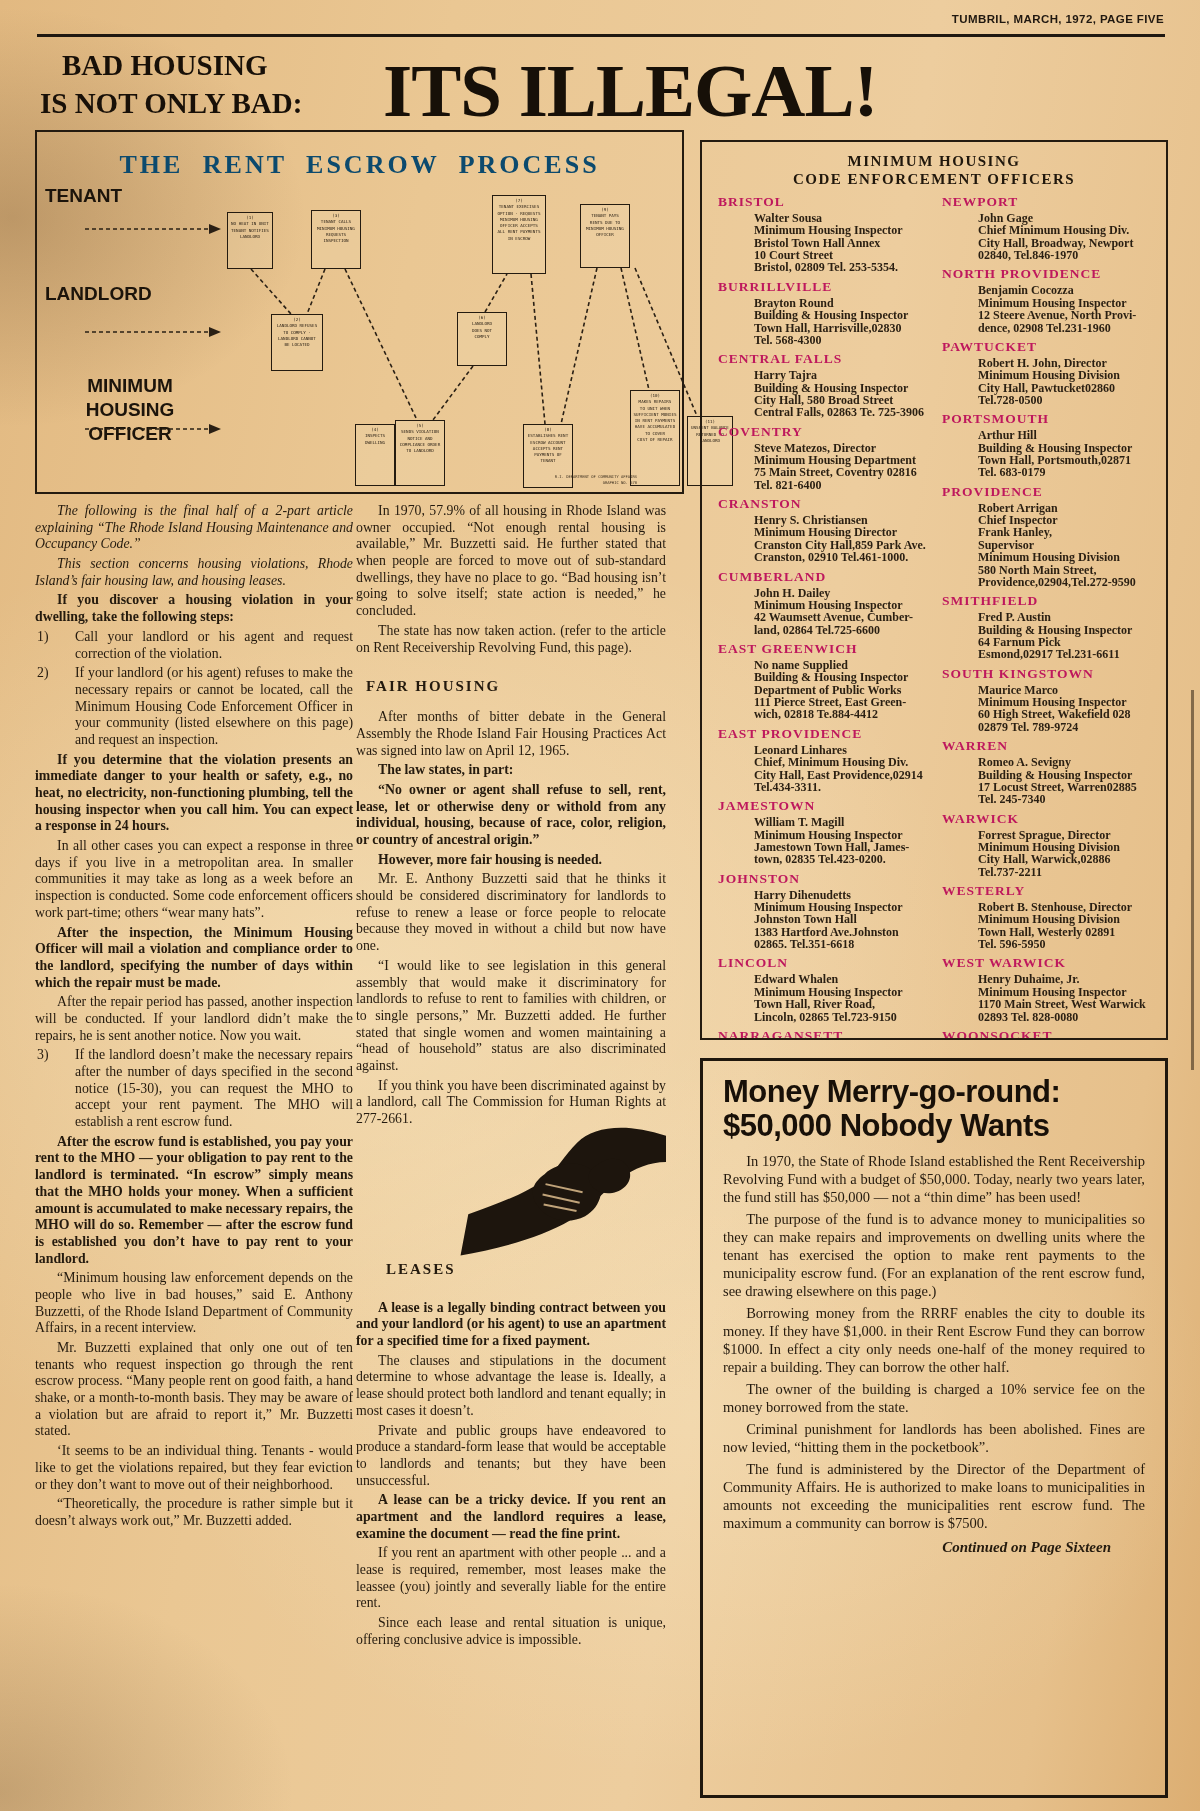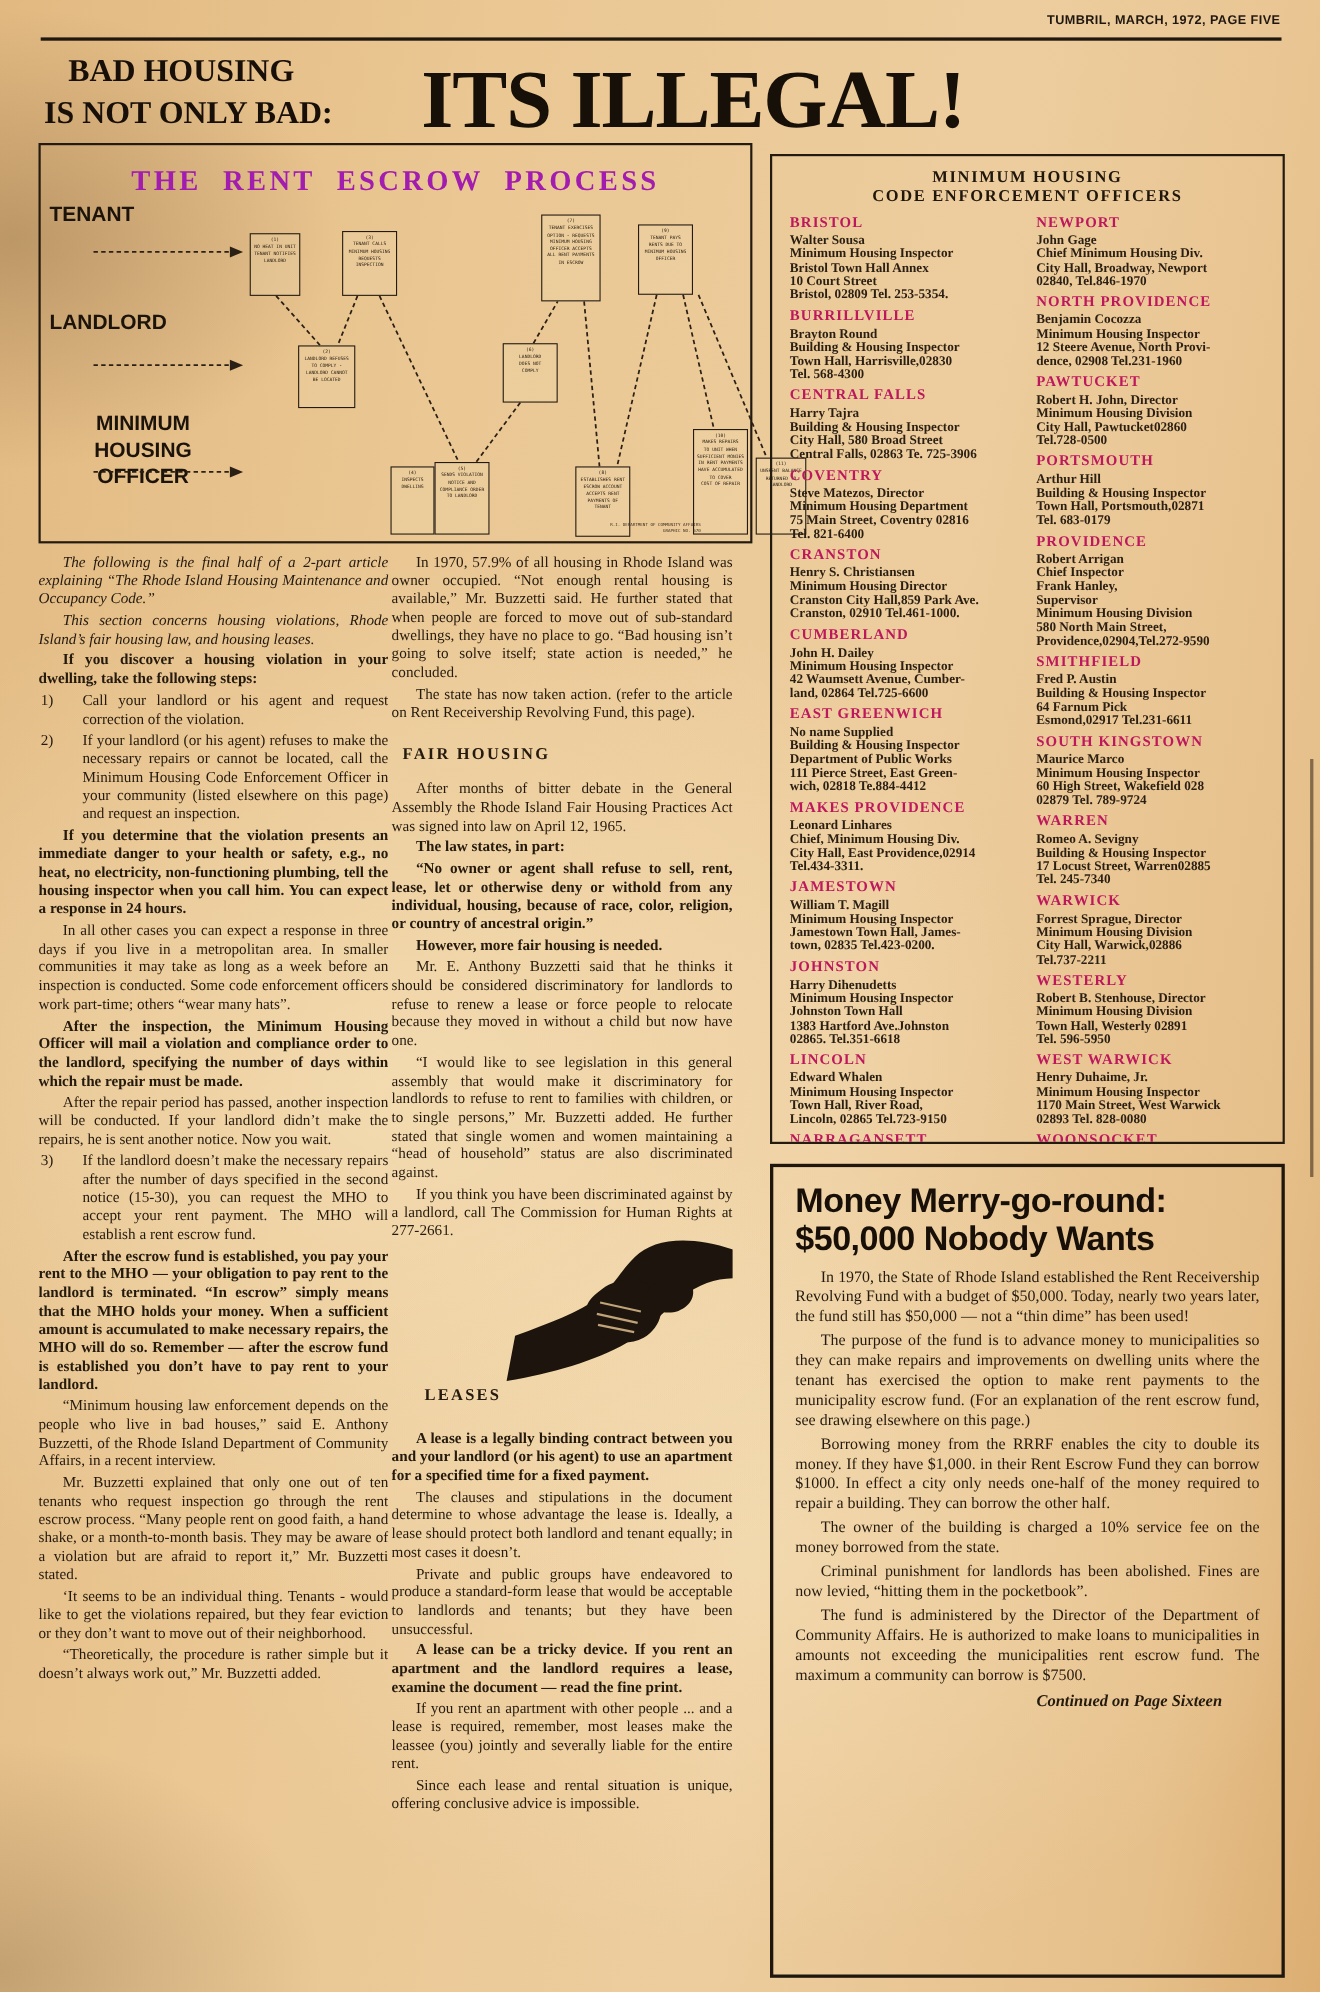--- a/index.html
+++ b/index.html
@@ -17,21 +17,21 @@
   .abs{position:absolute;}
   
   #masthead{top:13px;right:36px;font:bold 11.5px "Liberation Sans",sans-serif;letter-spacing:.4px;color:#201810;}
   #toprule{top:34px;left:37px;width:1128px;height:3px;background:#1f1811;}
   #kicker{top:46px;left:62px;font:bold 29px "Liberation Serif",serif;line-height:1.32;color:#181008;}
   #kicker .k2{margin-left:-22px;}
   #mainhead{top:48px;left:383px;font:bold 75px "Liberation Serif",serif;letter-spacing:-1px;color:#171008;}
   
   #diagram{top:130px;left:35px;width:645px;height:360px;border:2.5px solid #241b10;overflow:visible;}
   #diagram .dtitle{position:absolute;top:18px;left:0;width:100%;text-align:center;
-     font:bold 26px "Liberation Serif",serif;letter-spacing:3px;word-spacing:10px;color:#a21caf;}
+     font:bold 26px "Liberation Serif",serif;letter-spacing:3px;word-spacing:10px;color:#0c4a6e;}
   .lane-label{position:absolute;font:bold 19px "Liberation Sans",sans-serif;color:#1c140b;white-space:pre-line;line-height:1.25;}
   #lane1{top:52px;left:8px;}
   #lane2{top:150px;left:8px;}
   #lane3{top:242px;left:8px;text-align:center;width:170px;}
   .dbox{position:absolute;border:1.5px solid #241b10;background:rgba(240,220,180,.25);
      font:4.2px "DejaVu Sans Mono",monospace;line-height:1.5;text-align:center;color:#2a2015;
      white-space:pre-line;padding:2px 1px;box-sizing:border-box;overflow:hidden;}
   .db1{left:190px;top:80px;width:46px;height:57px;}
   .db3{left:274px;top:78px;width:50px;height:59px;}
   .db7{left:455px;top:63px;width:54px;height:79px;}
@@ -46,21 +46,21 @@
   .dcaption{position:absolute;left:488px;top:342px;width:112px;font:3.8px "DejaVu Sans Mono",monospace;
      text-align:right;color:#3a2d1d;white-space:pre-line;line-height:1.5;}
   
   #directory{top:140px;left:700px;width:468px;height:900px;border:2.5px solid #241b10;
      box-sizing:border-box;padding:10px 16px 6px 16px;overflow:hidden;}
   .dir-title{text-align:center;font:bold 15px "Liberation Serif",serif;letter-spacing:1.5px;line-height:1.2;color:#20170c;}
   .dir-cols{display:flex;gap:16px;margin-top:6px;}
   .dir-col{flex:1;}
   .dir-entry{margin-bottom:5px;}
   .dir-city{font:bold 13.5px "Liberation Serif",serif;letter-spacing:1px;color:#be185d;}
-  .entry-info{font:bold 12px "Liberation Serif",serif;line-height:1.03;white-space:pre-line;color:#2a1f12;margin-top:2px;}
+  .entry-info{font:bold 12px "Liberation Serif",serif;line-height:1.03;white-space:pre-line;color:#2a1f12;margin-top:2px;margin-left:36px;}
   
   .col{position:absolute;top:503px;font-size:13.8px;line-height:1.21;}
   #col1{left:35px;width:318px;height:1290px;overflow:hidden;}
   #col2{left:356px;width:310px;height:1300px;overflow:hidden;}
   .p{margin:0 0 3px 0;text-align:justify;text-indent:1.6em;}
   .b{font-weight:bold;}
   .it{font-style:italic;}
   .step{display:flex;margin:0 0 3px 0;}
   .step-num{flex:none;width:38px;padding-left:2px;}
   .step-body{flex:1;text-align:justify;}
@@ -227,21 +227,21 @@
         </div>
       <div class="dir-entry">
           <div class="dir-city">EAST GREENWICH</div>
           <div class="entry-info">No name Supplied
 Building &amp; Housing Inspector
 Department of Public Works
 111 Pierce Street, East Green-
 wich, 02818 Te.884-4412</div>
         </div>
       <div class="dir-entry">
-          <div class="dir-city">MAKES PROVIDENCE</div>
+          <div class="dir-city">EAST PROVIDENCE</div>
           <div class="entry-info">Leonard Linhares
 Chief, Minimum Housing Div.
 City Hall, East Providence,02914
 Tel.434-3311.</div>
         </div>
       <div class="dir-entry">
           <div class="dir-city">JAMESTOWN</div>
           <div class="entry-info">William T. Magill
 Minimum Housing Inspector
 Jamestown Town Hall, James-

